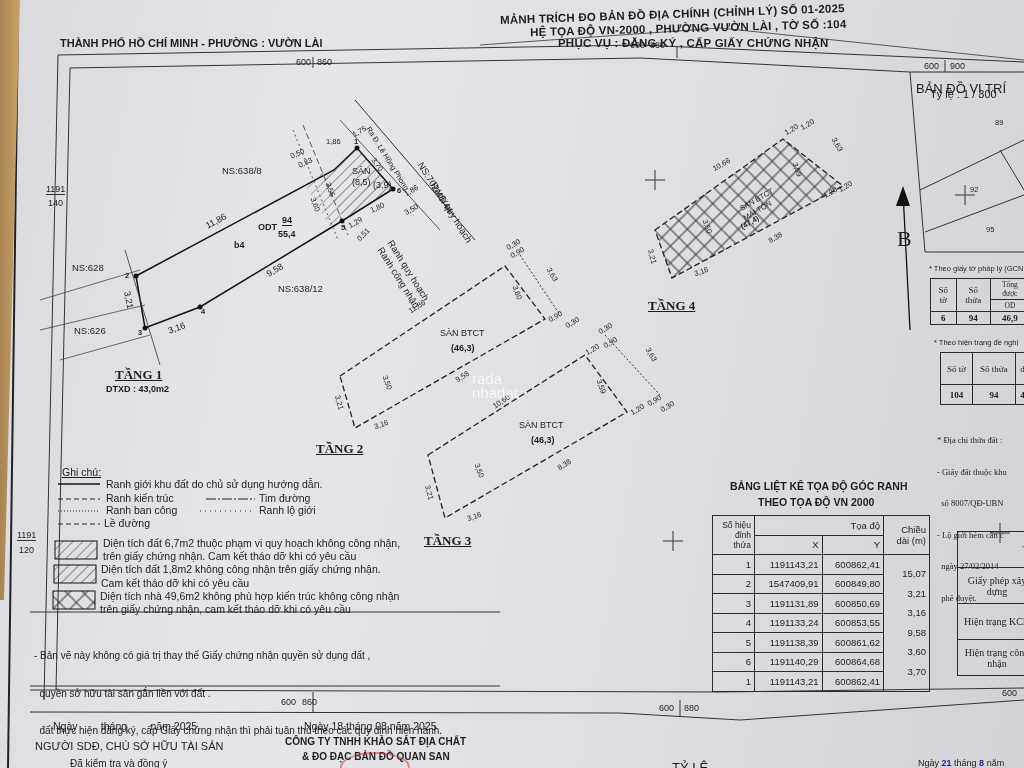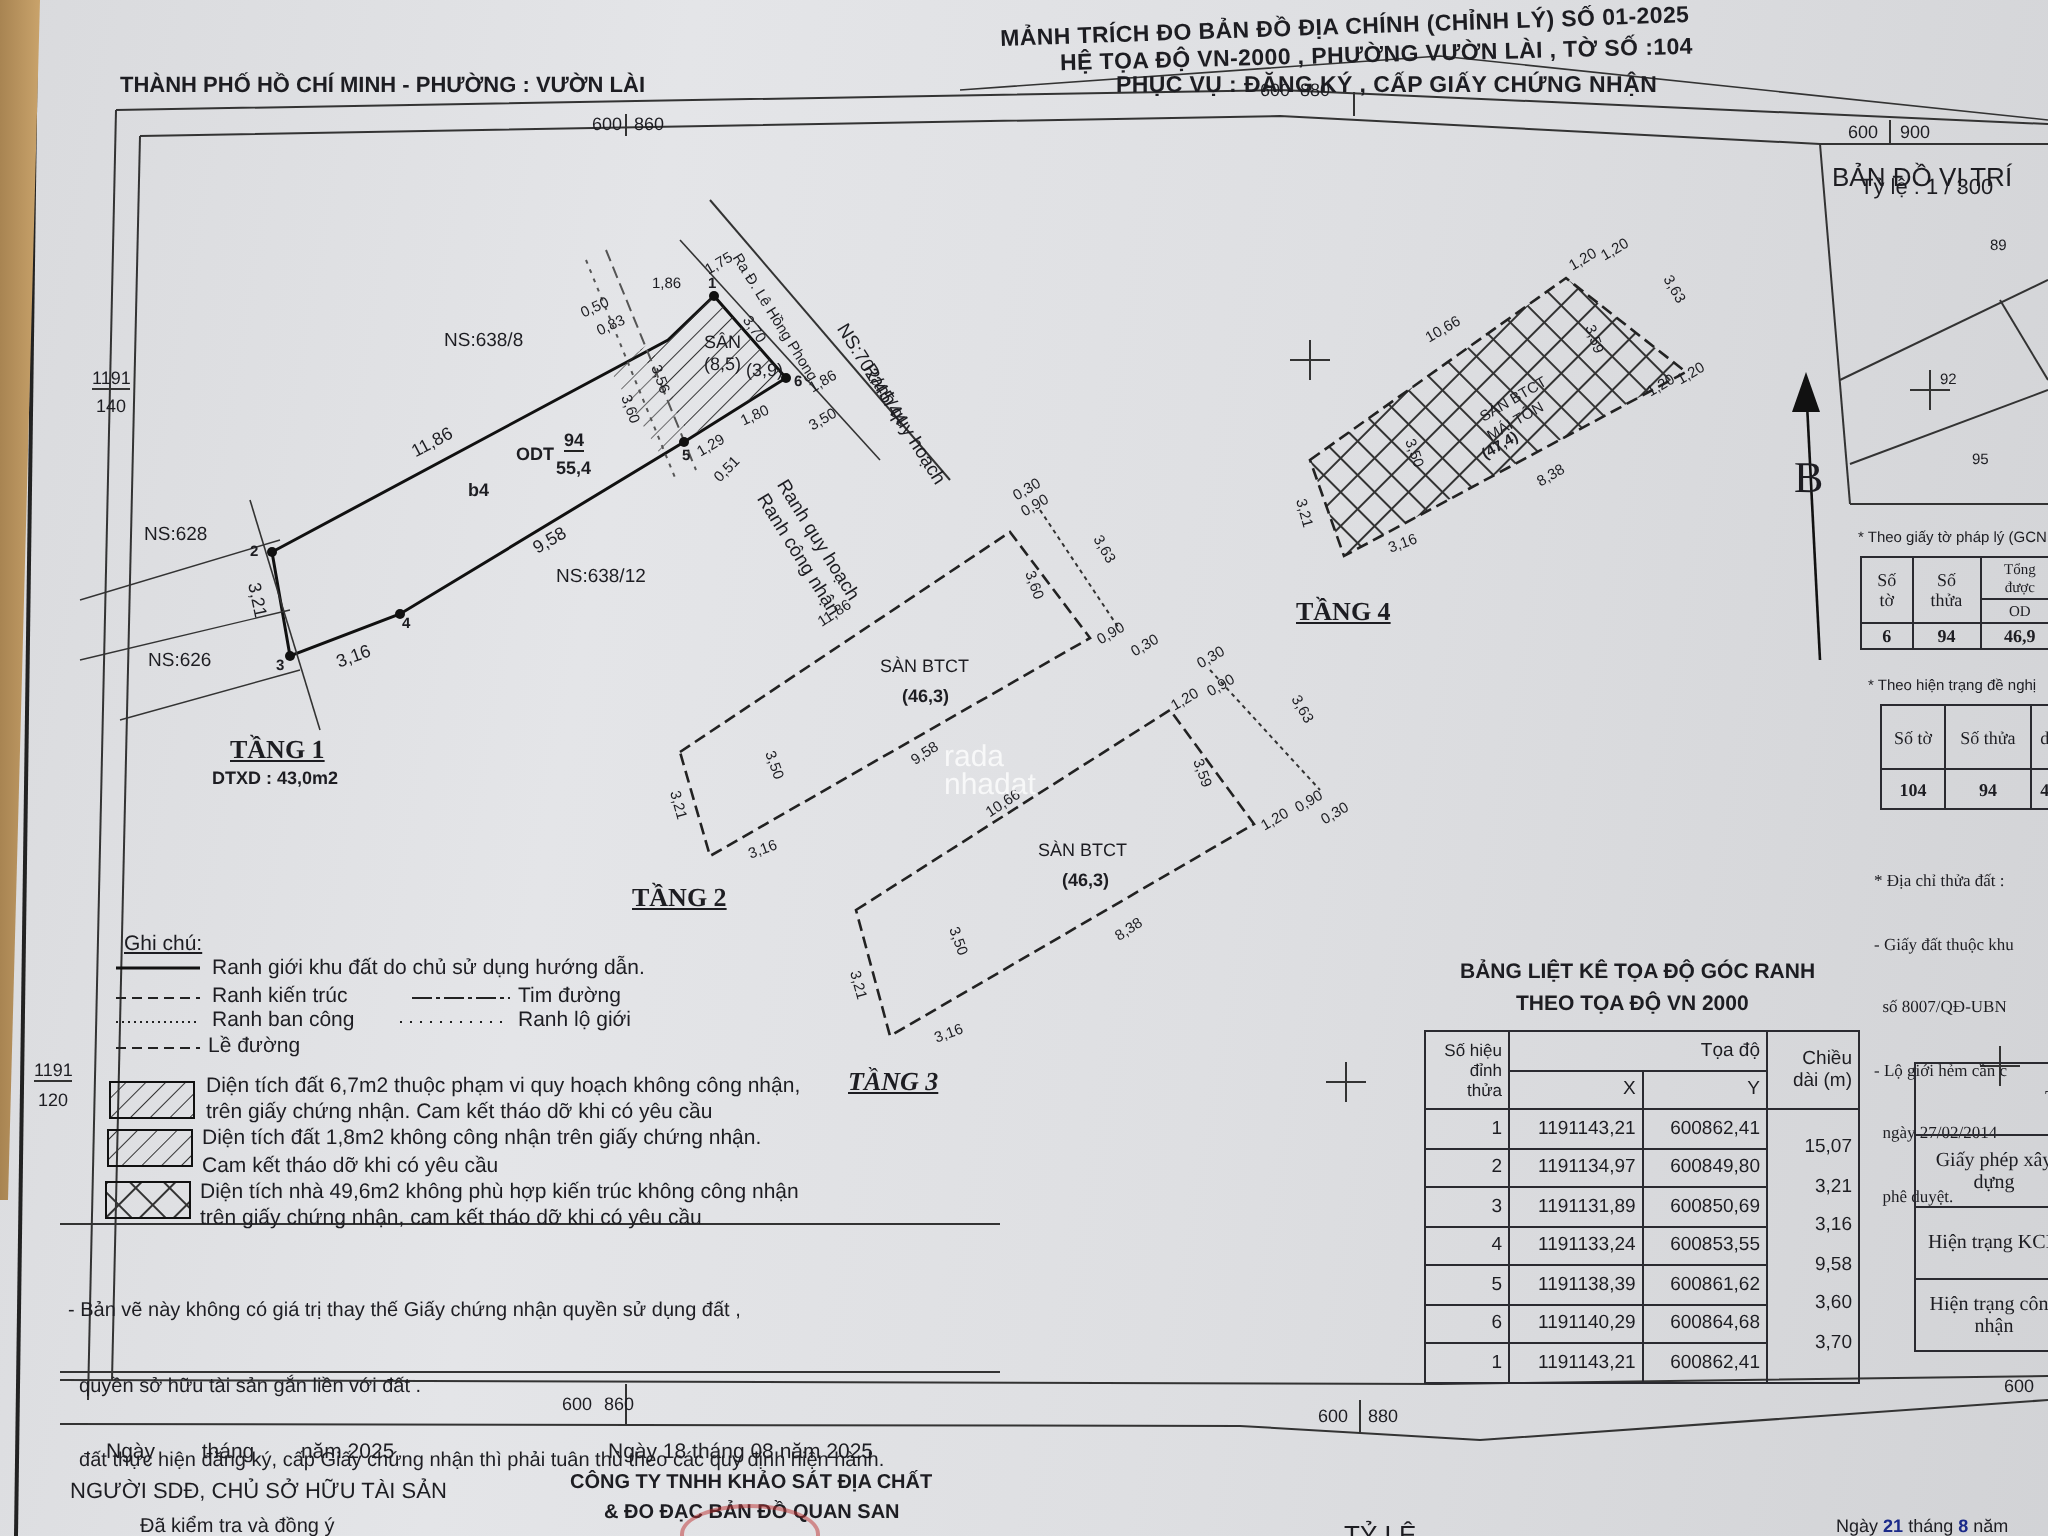--- a/index.html
+++ b/index.html
@@ -219,21 +219,21 @@
   <div class="t tiny" style="left:594px;top:382px;transform:rotate(70deg);">3,59</div>
   <div class="t tiny" style="left:422px;top:488px;transform:rotate(75deg);">3,21</div>
   <div class="t tiny" style="left:467px;top:512px;transform:rotate(-20deg);">3,16</div>
   <div class="t tiny" style="left:644px;top:350px;transform:rotate(60deg);">3,63</div>
   <div class="t tiny" style="left:585px;top:345px;transform:rotate(-30deg);">1,20</div>
   <div class="t tiny" style="left:603px;top:338px;transform:rotate(-30deg);">0,90</div>
   <div class="t tiny" style="left:598px;top:324px;transform:rotate(-30deg);">0,30</div>
   <div class="t tiny" style="left:630px;top:405px;transform:rotate(-30deg);">1,20</div>
   <div class="t tiny" style="left:647px;top:396px;transform:rotate(-30deg);">0,90</div>
   <div class="t tiny" style="left:660px;top:402px;transform:rotate(-30deg);">0,30</div>
-  <div class="t floor-title" style="left:424px;top:533px;font-style:italic;">TẦNG 3</div>
+  <div class="t floor-title" style="left:424px;top:533px;">TẦNG 3</div>
 
   <div class="t tiny" style="left:738px;top:195px;transform:rotate(-30deg);">SÀN BTCT</div>
   <div class="t tiny" style="left:742px;top:206px;transform:rotate(-30deg);">MÁI TÔN</div>
   <div class="t tiny bold" style="left:740px;top:218px;transform:rotate(-30deg);">(47,4)</div>
   <div class="t tiny" style="left:712px;top:160px;transform:rotate(-30deg);">10,66</div>
   <div class="t tiny" style="left:768px;top:233px;transform:rotate(-30deg);">8,38</div>
   <div class="t tiny" style="left:700px;top:222px;transform:rotate(70deg);">3,50</div>
   <div class="t tiny" style="left:790px;top:165px;transform:rotate(70deg);">3,59</div>
   <div class="t tiny" style="left:645px;top:252px;transform:rotate(75deg);">3,21</div>
   <div class="t tiny" style="left:694px;top:267px;transform:rotate(-20deg);">3,16</div>
@@ -341,21 +341,21 @@
         <div>15,07</div>
         <div>3,21</div>
         <div>3,16</div>
         <div>9,58</div>
         <div>3,60</div>
         <div>3,70</div>
       </td>
     </tr>
     <tr>
       <td>2</td>
-      <td>1191134,97</td>
+      <td>1547409,91</td>
       <td>600849,80</td>
     </tr>
     <tr>
       <td>3</td>
       <td>1191131,89</td>
       <td>600850,69</td>
     </tr>
     <tr>
       <td>4</td>
       <td>1191133,24</td>

